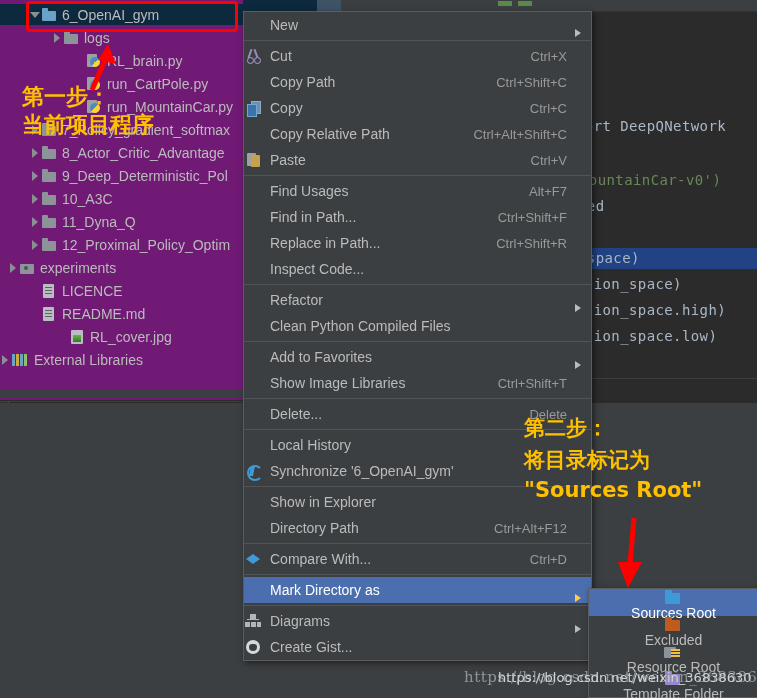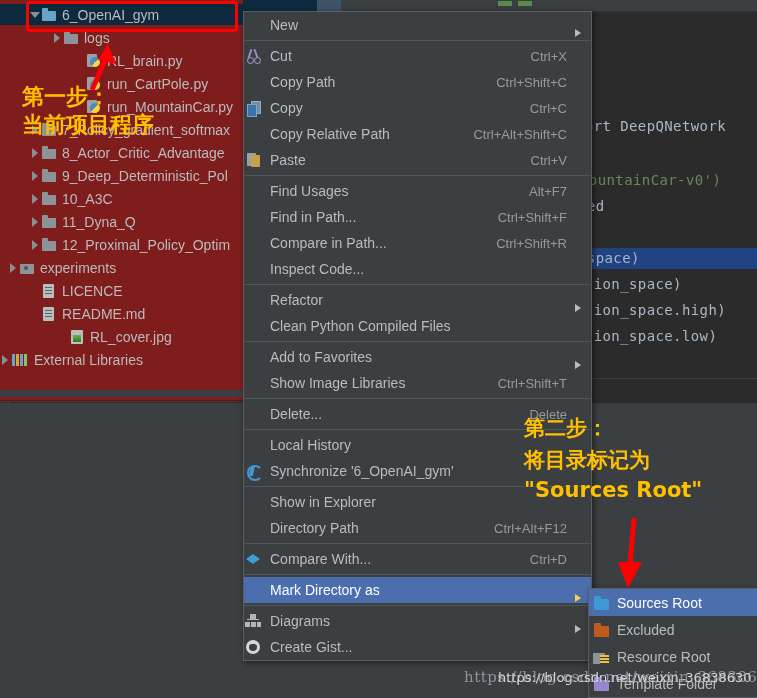--- a/index.html
+++ b/index.html
@@ -19,21 +19,21 @@
   .gm{position:absolute;top:0;width:14px;height:5px;background:#5a8a4a;}
   #editor-separator{position:absolute;left:0;top:11px;width:757px;height:1px;background:#323232;}
   #editor-gutter{position:absolute;left:0;top:12px;width:8px;height:398px;background:#313335;}
   #editor-gutter-line{position:absolute;left:8px;top:12px;width:1px;height:398px;background:#4b4b4b;}
   .code-line{position:absolute;white-space:pre;font-family:"DejaVu Sans Mono","Liberation Mono",monospace;font-size:14px;letter-spacing:.4px;}
   #code-sel-bar{position:absolute;left:9px;top:248px;width:748px;height:21px;background:#214283;}
   #code-caret-split{position:absolute;left:475px;top:12px;width:1px;height:6px;background:#5a5a5a;}
   #editor-bottom-sep{position:absolute;left:0;top:378px;width:757px;height:1px;background:#3c3f41;}
 
   
-  #project-panel{position:absolute;left:0;top:0;width:243px;height:402px;background:#7f1d1d;}
+  #project-panel{position:absolute;left:0;top:0;width:243px;height:402px;background:#701a75;}
   #tree{position:absolute;left:0;top:0;width:243px;height:390px;}
   .tree-row{position:absolute;left:0;width:243px;height:21px;display:flex;align-items:center;white-space:nowrap;font-size:14px;color:#bbbbbb;}
   .tree-row.sel{background:#0d293e;}
   .arrow{width:11px;height:11px;position:relative;flex:0 0 auto;}
   .arrow.closed::before{content:"";position:absolute;left:2px;top:1px;border-left:6px solid #8a8f93;border-top:5px solid transparent;border-bottom:5px solid transparent;}
   .arrow.open::before{content:"";position:absolute;left:0px;top:3px;border-top:6px solid #8a8f93;border-left:5px solid transparent;border-right:5px solid transparent;}
   .ico{width:16px;height:16px;flex:0 0 auto;position:relative;margin-right:5px;}
   .ico.folder::before{content:"";position:absolute;left:1px;top:4px;width:14px;height:10px;background:#8d9499;border-radius:1px;}
   .ico.folder::after{content:"";position:absolute;left:1px;top:1px;width:6px;height:4px;background:#8d9499;border-radius:1px 1px 0 0;}
   .ico.folder-src::before{content:"";position:absolute;left:1px;top:4px;width:14px;height:10px;background:#6aa3c8;border-radius:1px;}
@@ -87,21 +87,21 @@
   .ic-diagram::before{content:"";position:absolute;left:6px;top:1px;width:6px;height:5px;background:#b0b6ba;}
   .ic-diagram::after{content:"";position:absolute;left:1px;top:9px;width:16px;height:5px;
      background:linear-gradient(90deg,#b0b6ba 0 5px,transparent 5px 6px,#b0b6ba 6px 11px,transparent 11px 12px,#b0b6ba 12px 16px);}
   .ic-diagram i{position:absolute;left:3px;top:6px;width:12px;height:1px;background:#b0b6ba;}
   .ic-gist::before{content:"";position:absolute;left:2px;top:1px;width:14px;height:14px;border-radius:50%;background:#d6d8da;}
   .ic-gist::after{content:"";position:absolute;left:5px;top:5px;width:8px;height:7px;background:#3c3f41;border-radius:3px 3px 4px 4px;}
 
   
   #submenu{position:absolute;left:588px;top:588px;width:169px;background:#3c3f41;
            border:1px solid #5a5d5f;box-shadow:2px 2px 6px rgba(0,0,0,.5);}
-  .si{position:relative;height:27px;display:flex;align-items:center;white-space:nowrap;}
+  .si{position:relative;height:27px;display:flex;align-items:center;white-space:nowrap;flex-direction:column;}
   .si .si-ico{width:28px;height:16px;flex:0 0 auto;position:relative;}
   .si .si-label{font-size:14px;color:#bbbbbb;}
   .si.hl{background:#4b6eaf;}
   .si.hl .si-label{color:#ffffff;}
   .f-blue::before{content:"";position:absolute;left:5px;top:4px;width:15px;height:11px;background:#3d9ad6;border-radius:1px;}
   .f-blue::after{content:"";position:absolute;left:5px;top:1px;width:7px;height:4px;background:#3d9ad6;border-radius:1px 1px 0 0;}
   .f-orange::before{content:"";position:absolute;left:5px;top:4px;width:15px;height:11px;background:#bf5b1d;border-radius:1px;}
   .f-orange::after{content:"";position:absolute;left:5px;top:1px;width:7px;height:4px;background:#bf5b1d;border-radius:1px 1px 0 0;}
   .f-res::before{content:"";position:absolute;left:4px;top:4px;width:12px;height:11px;background:#8d9499;border-radius:1px;}
   .f-res::after{content:"";position:absolute;left:11px;top:6px;width:9px;height:9px;
@@ -315,21 +315,21 @@
       <span class="mi-sub" style="visibility: hidden;"></span>
     </div>
     <div class="mi">
       <span class="mi-ico"></span>
       <span class="mi-label">Find in Path...</span>
       <span class="mi-key">Ctrl+Shift+F</span>
       <span class="mi-sub" style="visibility: hidden;"></span>
     </div>
     <div class="mi">
       <span class="mi-ico"></span>
-      <span class="mi-label">Compare in Path...</span>
+      <span class="mi-label">Replace in Path...</span>
       <span class="mi-key">Ctrl+Shift+R</span>
       <span class="mi-sub" style="visibility: hidden;"></span>
     </div>
     <div class="mi">
       <span class="mi-ico"></span>
       <span class="mi-label">Inspect Code...</span>
       <span class="mi-sub" style="visibility: hidden;"></span>
     </div>
     <div class="msep"></div>
     <div class="mi">

